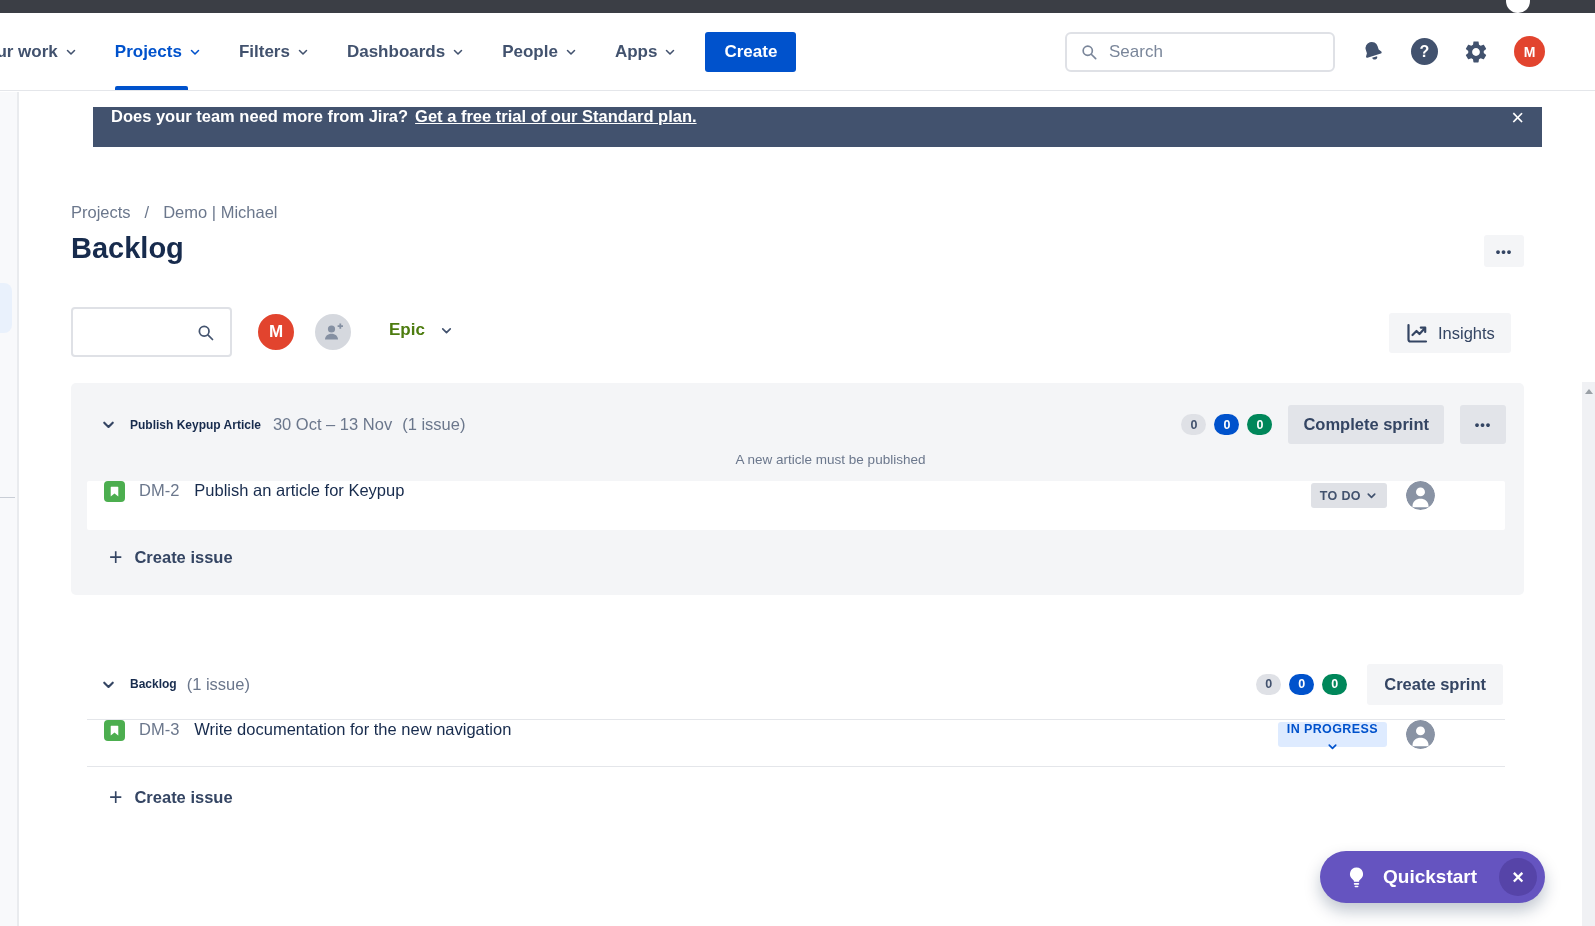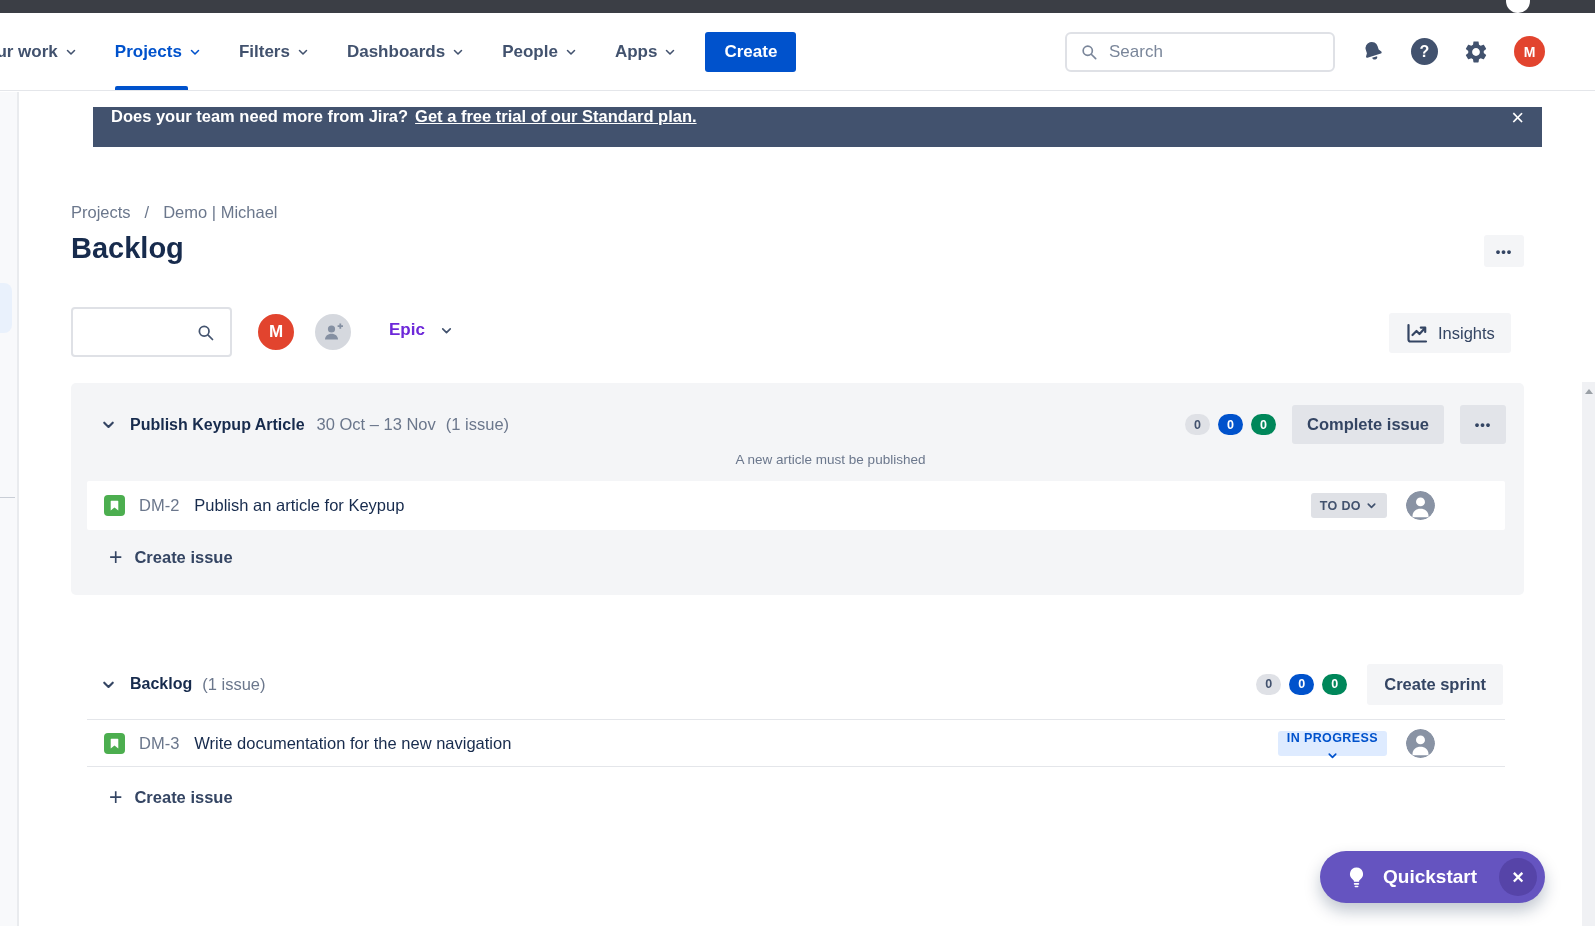--- a/index.html
+++ b/index.html
@@ -69,49 +69,49 @@
     justify-content:flex-end; padding:0 14px; background:#fff; color:#44546F; }
   .filter-search input { border:none; outline:none; width:100px; font-family:inherit; font-size:16px; }
   .tb-avatars { position:absolute; left:256px; top:312px; display:flex; }
   .tb-avatar-m { width:40px; height:40px; border-radius:50%; background:#E2442E; color:#fff;
     font-size:17px; font-weight:700; display:flex; align-items:center; justify-content:center;
     border:2px solid #fff; cursor:pointer; }
   .tb-avatar-add { width:40px; height:40px; border-radius:50%; background:#D5D8DE;
     display:flex; align-items:center; justify-content:center; margin-left:17px;
     border:2px solid #fff; cursor:pointer; }
   .epic-dd { position:absolute; left:389px; top:320px; display:flex; align-items:center;
-    gap:14px; font-size:17px; font-weight:600; color:#6d28d9; cursor:pointer; }
+    gap:14px; font-size:17px; font-weight:600; color:#4d7c0f; cursor:pointer; }
   .btn-insights { position:absolute; left:1389px; top:313px; height:40px; padding:0 16px;
     background:#F4F5F7; border:none; border-radius:3px; display:flex; align-items:center;
     gap:9px; font-size:16.5px; font-weight:500; color:#344563; cursor:pointer; font-family:Liberation Sans, sans-serif; }
 
   
   .sprint-section { position:absolute; left:71px; top:383px; width:1453px; height:212px;
     background:#F4F5F7; border-radius:5px; }
   .sec-header { display:flex; align-items:center; }
   .sprint-section .sec-header { padding:22px 18px 0 29px; }
   .collapse { cursor:pointer; display:flex; color:#344563; margin-right:13px; }
-  .sec-title { font-size:16px; font-weight:700; color:#172B4D; cursor:pointer; }
+  .sec-title { font-size:12px; font-weight:700; color:#172B4D; cursor:pointer; }
   .sec-dates { font-size:16.5px; color:#6B778C; margin-left:12px; }
   .sec-count { font-size:16.5px; color:#6B778C; margin-left:10px; }
   .sec-right { margin-left:auto; display:flex; align-items:center; gap:8px; }
   .badge { min-width:25px; height:21px; border-radius:11px; font-size:12.5px; font-weight:700;
     display:flex; align-items:center; justify-content:center; padding:0 7px; }
   .badge-gray { background:#DFE1E6; color:#42526E; }
   .badge-blue { background:#0052CC; color:#fff; }
   .badge-green { background:#00875A; color:#fff; }
   .btn-gray-dk { height:39px; padding:0 15px; background:#E2E4E9; border:none; border-radius:3px;
     font-size:16.5px; font-weight:600; color:#344563; cursor:pointer; font-family:inherit;
     margin-left:8px; }
   .btn-dots { width:46px; height:39px; background:#E2E4E9; border:none; border-radius:3px;
     color:#344563; font-size:13px; font-weight:700; letter-spacing:1px; cursor:pointer;
     font-family:inherit; margin-left:8px; }
   .sec-desc { font-size:13.5px; color:#6B778C; margin:8px 0 0 66px;text-align:center; }
 
-  .issue-row { height:49px; background:#fff; display:flex; align-items:center;
+  .issue-row { height:49px; background:#fff; display:flex; align-items:flex-start;
     padding:0 70px 0 17px; cursor:pointer; }
   .sprint-section .issue-row { margin:14px 19px 0 16px; border-radius:2px; }
   .story-icon { width:21px; height:21px; border-radius:4px; background:#4CAE4F;
     display:flex; align-items:center; justify-content:center; flex:none; }
   .issue-key { font-size:16.5px; color:#6B778C; margin-left:14px; white-space:nowrap; }
   .issue-summary { font-size:16.5px; color:#172B4D; margin-left:15px; white-space:nowrap; }
   .row-right { margin-left:auto; display:flex; align-items:center; gap:19px; }
   .status-pill { height:25px; border-radius:3px; display:flex; align-items:center; gap:4px;
     padding:0 9px; font-size:12.5px; font-weight:700; letter-spacing:.4px; cursor:pointer;
     border:none; font-family:inherit; }
@@ -297,21 +297,21 @@
           <path d="M6 9.5l6 6 6-6" fill="none" stroke="#344563" stroke-width="3" stroke-linecap="round" stroke-linejoin="round"></path>
         </svg>
       </span>
     <span class="sec-title">Publish Keypup Article</span>
     <span class="sec-dates">30 Oct – 13 Nov</span>
     <span class="sec-count">(1 issue)</span>
     <div class="sec-right">
       <span class="badge badge-gray">0</span>
       <span class="badge badge-blue">0</span>
       <span class="badge badge-green">0</span>
-      <button class="btn-gray-dk">Complete issue</button>
+      <button class="btn-gray-dk">Complete sprint</button>
       <button class="btn-dots">•••</button>
     </div>
   </div>
   <div class="sec-desc">A new article must be published</div>
 
   <div class="issue-row">
     <span class="story-icon">
         <svg width="13" height="13" viewBox="0 0 24 24" fill="#fff">
           <path d="M6 3h12a1 1 0 0 1 1 1v17l-7-5.2L5 21V4a1 1 0 0 1 1-1z"></path>
         </svg>

